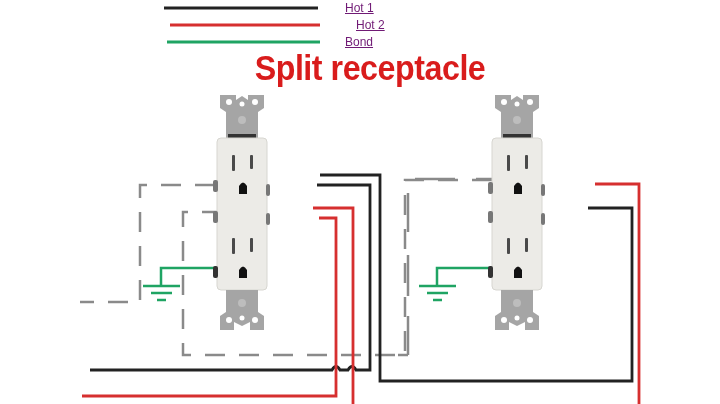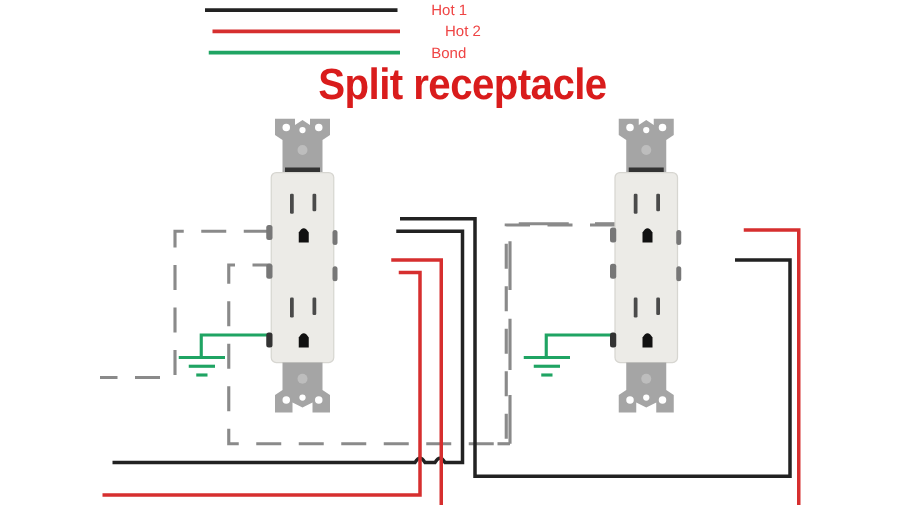--- a/index.html
+++ b/index.html
@@ -1,18 +1,18 @@
 <!DOCTYPE html>
 <html><head>
 <meta charset="utf-8">
 <style>
   html,body{margin:0;padding:0;background:#ffffff;}
   body{width:720px;height:404px;overflow:hidden;position:relative;font-family:"Liberation Sans",sans-serif;}
   #stage{position:absolute;left:0;top:0;width:720px;height:404px;}
-  .legend-label{position:absolute;font-size:12px;color:#ef4444;font-family:"Liberation Sans",sans-serif;line-height:14px;}
+  .legend-label{position:absolute;font-size:12px;color:#701a75;font-family:"Liberation Sans",sans-serif;line-height:14px;text-decoration:underline;}
   .title{position:absolute;left:0;width:740px;text-align:center;top:48px;font-family:"Liberation Sans",sans-serif;font-weight:bold;font-size:35px;color:#d91c1c;letter-spacing:-0.5px;transform:scaleX(0.92);transform-origin:370px 0;}
 </style>
 </head>
 <body>
 
 <div id="stage">
   <svg width="720" height="404" viewBox="0 0 720 404" xmlns="http://www.w3.org/2000/svg">
 
     <g>
       <line x1="164" y1="8" x2="318" y2="8" stroke="#222" stroke-width="3"></line>

